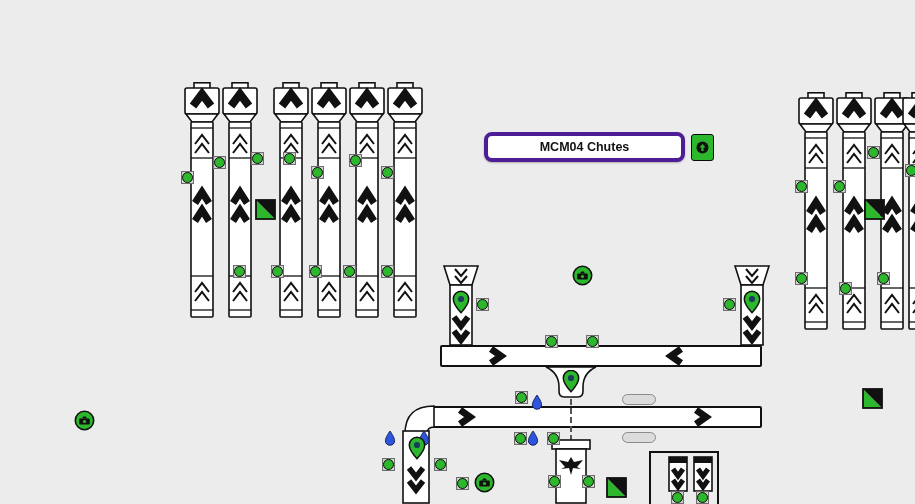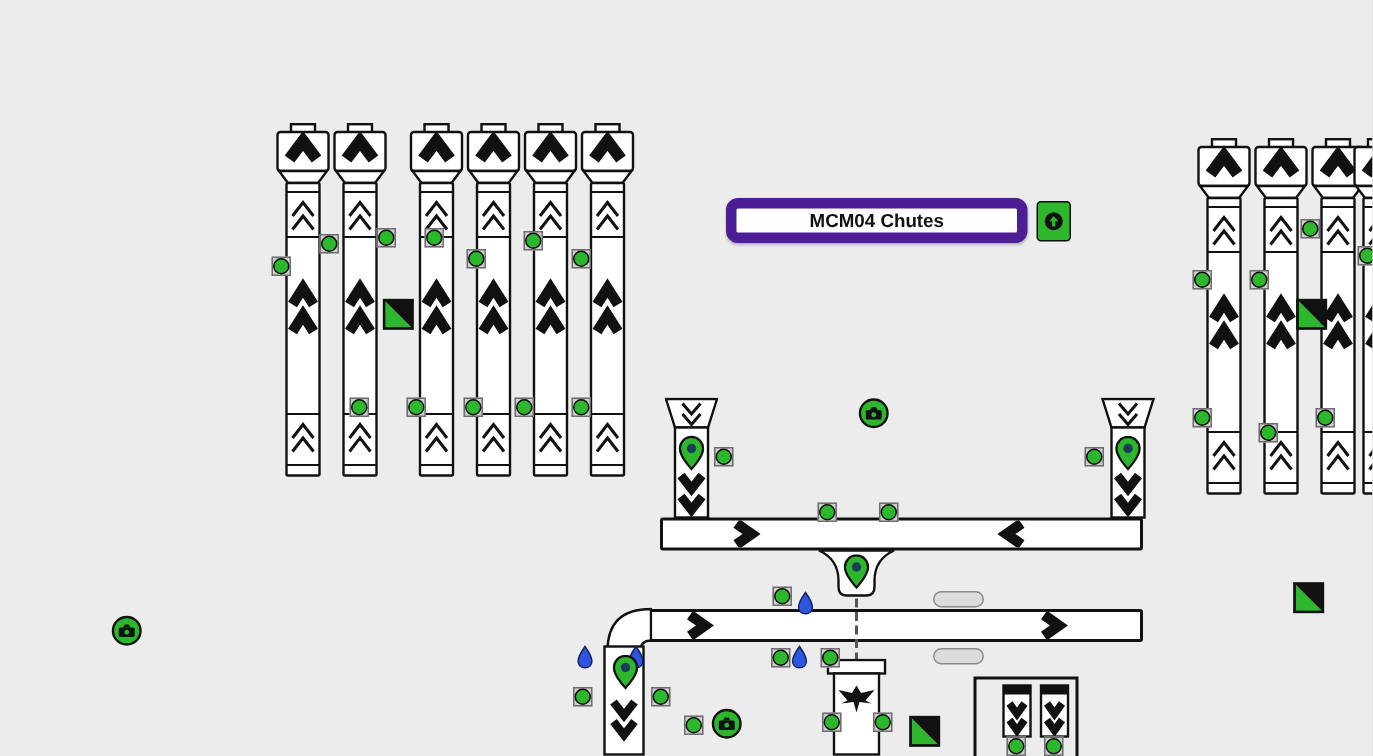--- a/index.html
+++ b/index.html
@@ -4,21 +4,21 @@
 <style>
   html,body{margin:0;padding:0;background:#dadada;}
   #stage{
     position:relative;width:915px;height:504px;overflow:hidden;
     background:var(--bg,#ececec);
     font-family:"Liberation Sans",sans-serif;
   }
   .abs{position:absolute;}
   .title-box{
     left:484px;top:132px;width:201px;height:30px;
-    background:#fff;border:7px solid #4c1d95;border-radius:8px;
+    background:#fff;border:4px solid #4c1d95;border-radius:8px;
     display:flex;align-items:center;justify-content:center;
     font-weight:bold;font-size:12.5px;color:#111;z-index:6;
     box-shadow:0 1px 2px rgba(0,0,0,.25);box-sizing:border-box;
   }
   .panel-btn{
     left:691px;top:134px;width:23px;height:27px;
     background:var(--green,#2cb72c);border:1.6px solid #0b0b0b;border-radius:3px;
     display:flex;align-items:center;justify-content:center;padding:0;margin:0;
     cursor:pointer;z-index:6;box-sizing:border-box;
   }

